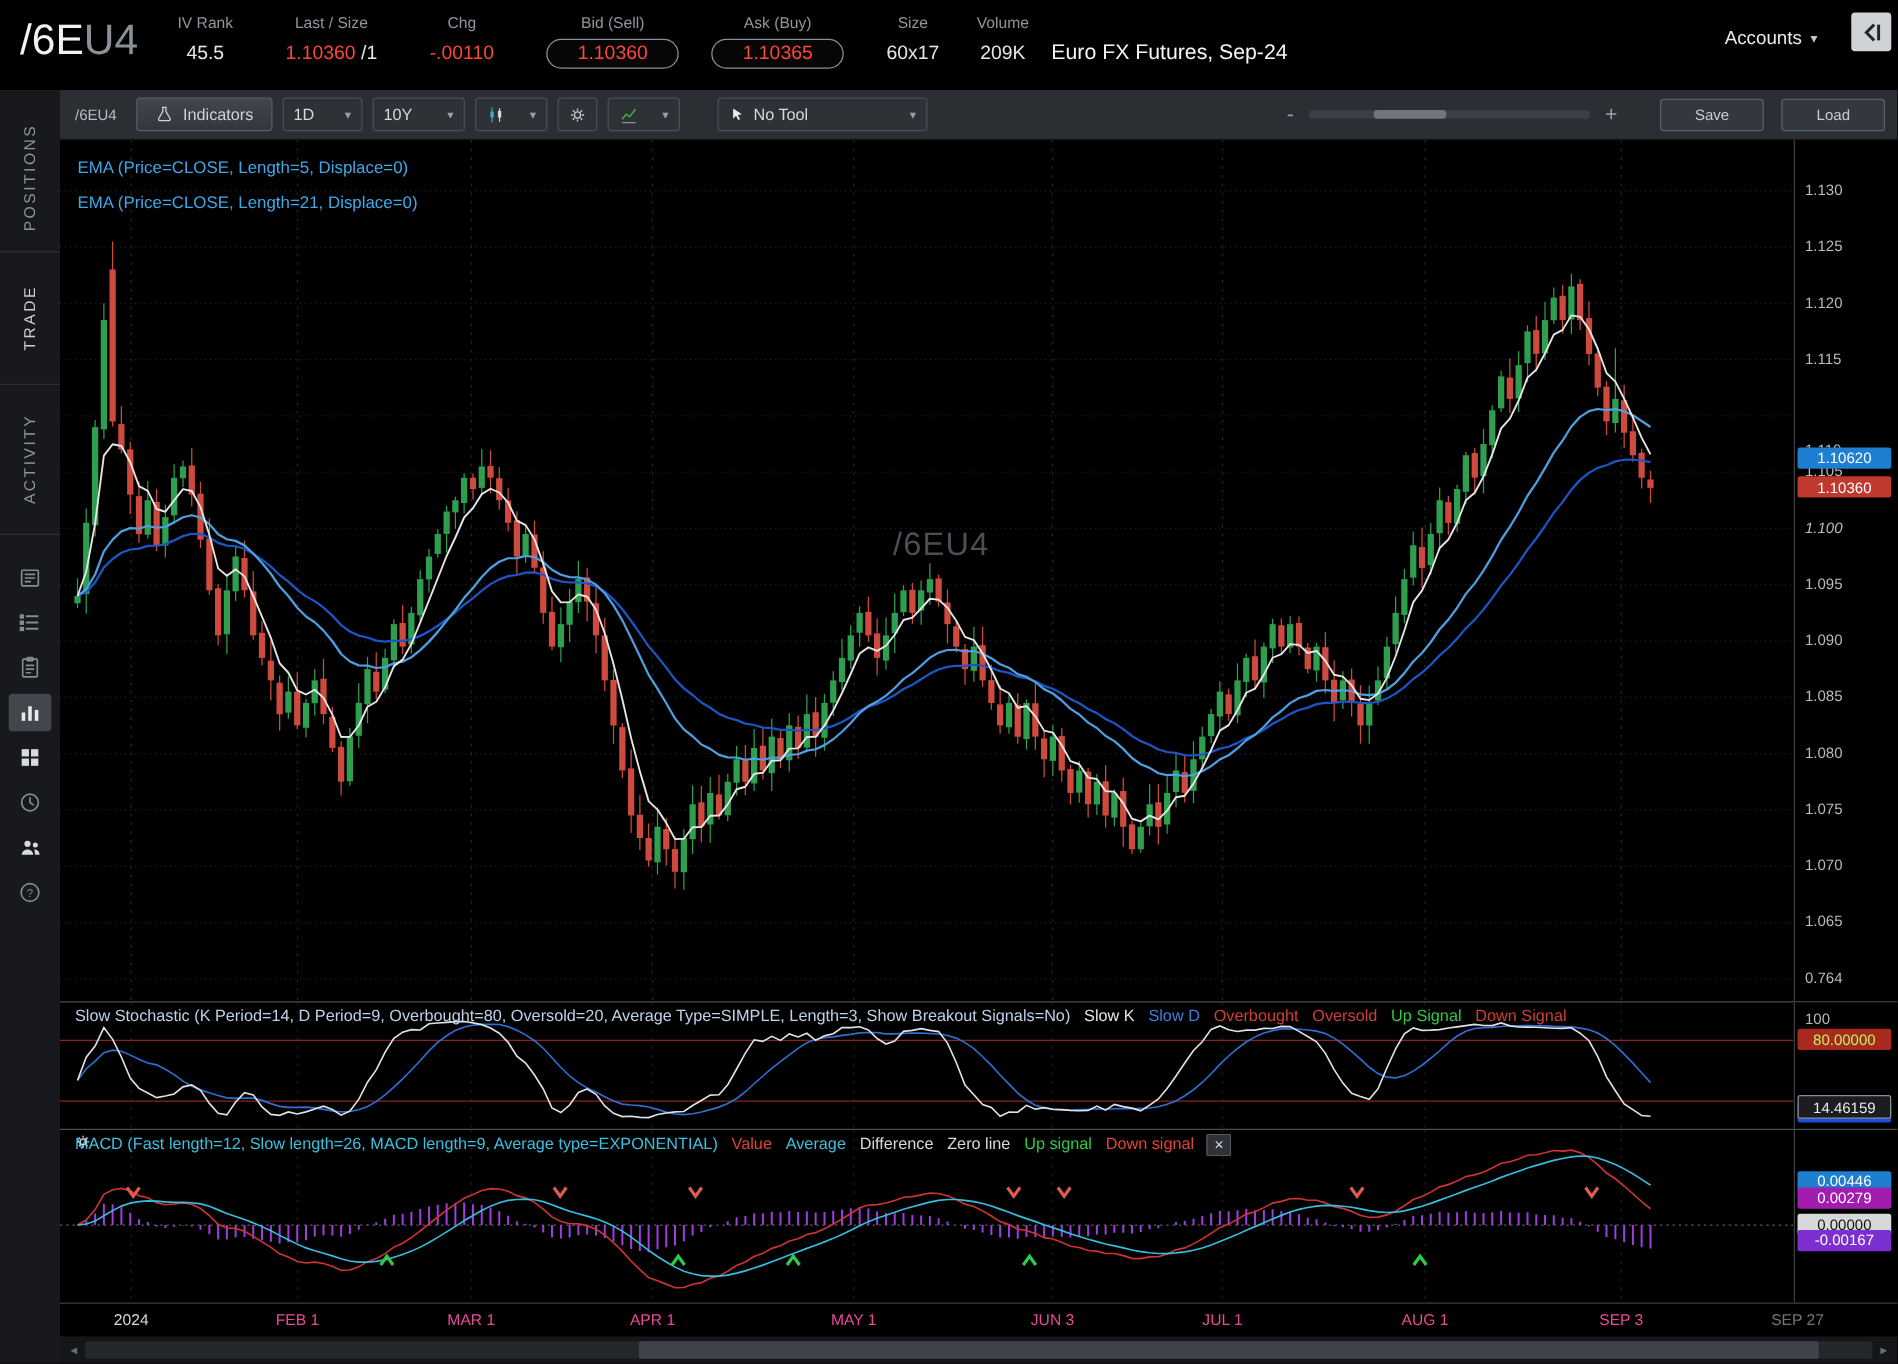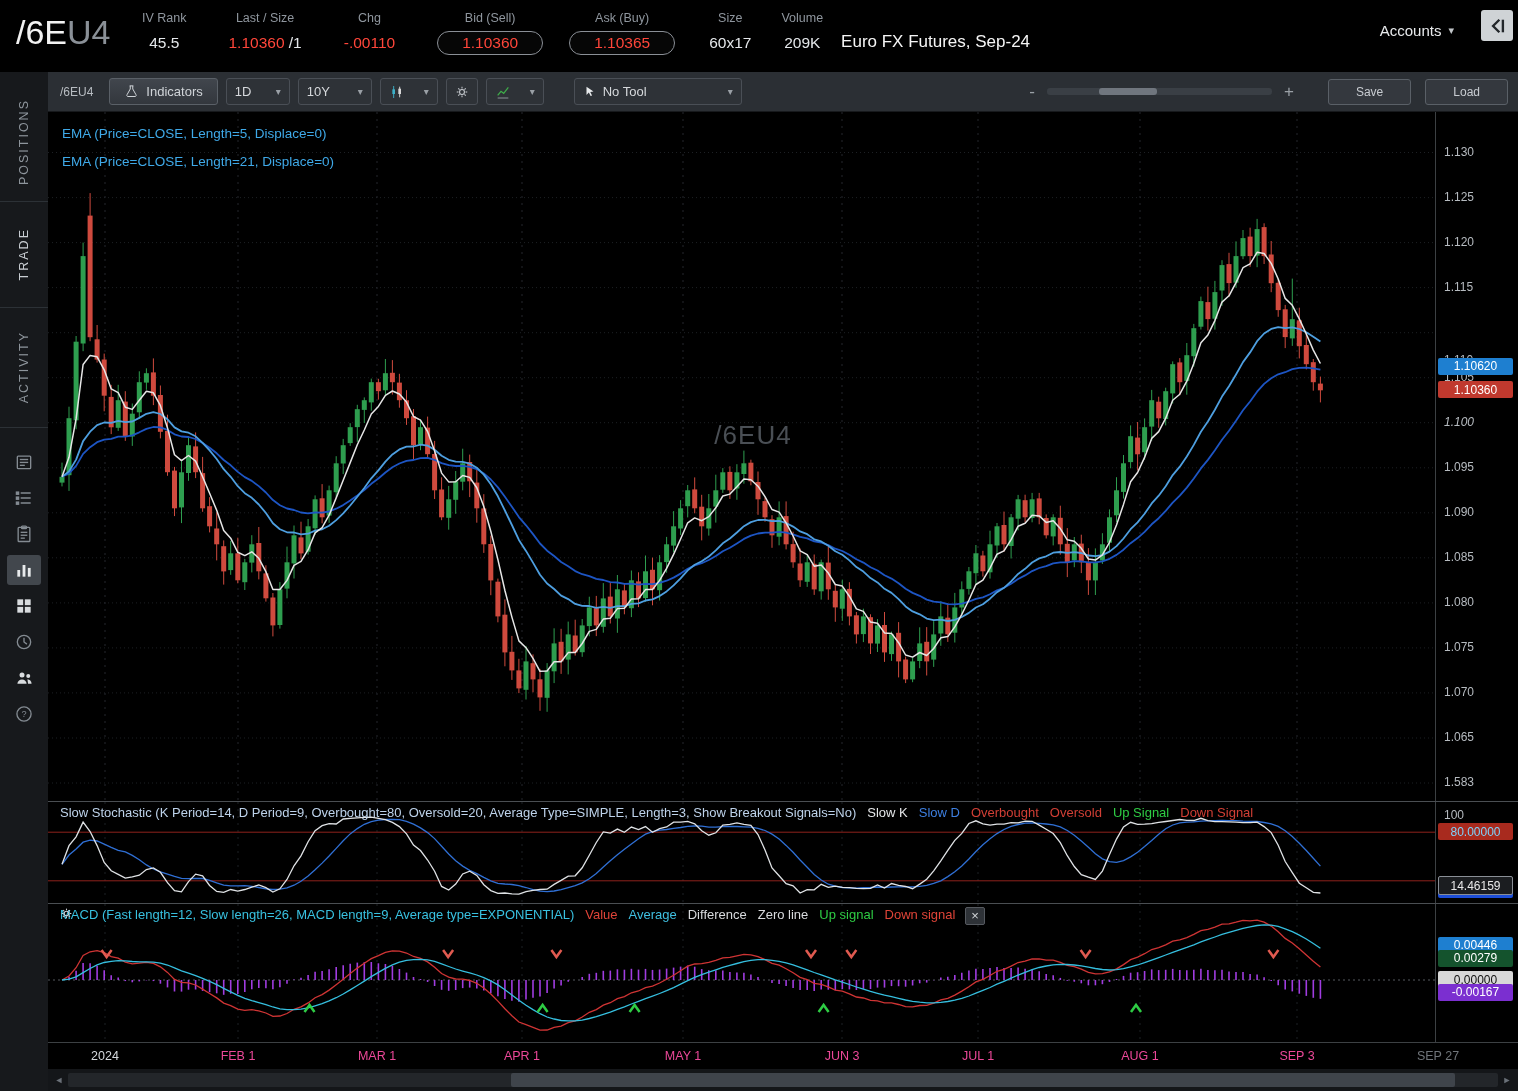--- a/index.html
+++ b/index.html
@@ -691,21 +691,21 @@
             <div class="tick" style="top: 202px; margin-top: 39px;">1.110</div>
             <div class="tick" style="top: 257.693px;">1.105</div>
             <div class="tick" style="top: 302.725px; font-style: italic;">1.100</div>
             <div class="tick" style="top: 347.758px;">1.095</div>
             <div class="tick" style="top: 392.791px;">1.090</div>
             <div class="tick" style="top: 437.824px;">1.085</div>
             <div class="tick" style="top: 482.856px;">1.080</div>
             <div class="tick" style="top: 527.889px;">1.075</div>
             <div class="tick" style="top: 572.922px;">1.070</div>
             <div class="tick" style="top: 617.954px;">1.065</div>
-            <div class="tick" style="top: 662.987px;">1.583</div>
+            <div class="tick" style="top: 662.987px;">0.764</div>
             <div class="bubble" style="top: 245.885px; background: rgb(30, 127, 208);">1.10620</div>
             <div class="bubble" style="top: 269.302px; background: rgb(192, 57, 46);">1.10360</div>
           </div>
       </div>
 
       <div class="panel stoch">
         <div class="plot">
           <svg id="stoch-svg" width="1387" height="102">
               <line x1="57" y1="0" x2="57" y2="102" stroke="#1d2024" stroke-dasharray="2 5"></line>
               <line x1="190" y1="0" x2="190" y2="102" stroke="#1d2024" stroke-dasharray="2 5"></line>
@@ -720,21 +720,21 @@
               <line x1="0" y1="78.8" x2="1387" y2="78.8" stroke="#8e221c"></line>
               <polyline points="14.0,62.3 21.0,53.0 28.1,46.9 35.1,40.2 42.1,38.1 49.1,39.0 56.2,42.1 63.2,45.4 70.2,48.4 77.3,49.9 84.3,53.4 91.3,57.7 98.4,62.9 105.4,67.0 112.4,69.9 119.5,72.2 126.5,74.4 133.5,76.3 140.5,76.7 147.6,76.4 154.6,76.5 161.6,78.3 168.7,80.9 175.7,83.1 182.7,83.9 189.8,83.9 196.8,83.7 203.8,84.3 210.8,85.5 217.9,86.8 224.9,87.5 231.9,87.2 239.0,85.8 246.0,83.2 253.0,79.3 260.1,73.9 267.1,67.7 274.1,61.1 281.1,54.0 288.2,46.4 295.2,38.7 302.2,31.9 309.3,26.6 316.3,22.3 323.3,19.6 330.4,18.2 337.4,17.5 344.4,17.4 351.4,17.6 358.5,19.3 365.5,22.2 372.5,25.9 379.6,30.6 386.6,36.6 393.6,44.2 400.7,52.0 407.7,58.8 414.7,64.1 421.7,68.3 428.8,71.6 435.8,75.4 442.8,78.8 449.9,81.3 456.9,82.0 463.9,82.5 470.9,83.6 478.0,85.5 485.0,87.7 492.0,89.2 499.1,89.7 506.1,89.0 513.1,87.6 520.2,85.7 527.2,83.7 534.2,80.8 541.3,76.8 548.3,71.4 555.3,65.0 562.3,58.8 569.4,52.7 576.4,47.3 583.4,41.9 590.5,36.7 597.5,32.1 604.5,29.6 611.6,28.1 618.6,27.5 625.6,26.3 632.6,25.5 639.7,24.3 646.7,24.0 653.7,24.1 660.8,25.1 667.8,25.1 674.8,24.7 681.9,24.4 688.9,24.5 695.9,24.8 702.9,25.2 710.0,26.4 717.0,28.5 724.0,32.1 731.1,36.9 738.1,43.4 745.1,50.3 752.1,58.0 759.2,65.3 766.2,72.5 773.2,78.0 780.3,82.2 787.3,84.2 794.3,85.5 801.4,85.9 808.4,86.2 815.4,85.7 822.5,85.5 829.5,85.0 836.5,85.4 843.5,85.0 850.6,84.9 857.6,84.8 864.6,84.9 871.7,84.4 878.7,83.4 885.7,81.4 892.8,78.8 899.8,74.6 906.8,69.8 913.8,64.0 920.9,57.0 927.9,49.5 934.9,42.8 942.0,36.8 949.0,31.6 956.0,27.5 963.1,24.4 970.1,22.5 977.1,21.1 984.1,20.9 991.2,21.4 998.2,22.0 1005.2,22.9 1012.3,24.9 1019.3,28.5 1026.3,33.3 1033.3,39.1 1040.4,45.3 1047.4,51.8 1054.4,56.9 1061.5,59.7 1068.5,60.3 1075.5,58.6 1082.6,54.9 1089.6,50.2 1096.6,44.6 1103.7,38.6 1110.7,32.3 1117.7,26.8 1124.7,23.0 1131.8,20.8 1138.8,20.1 1145.8,19.9 1152.9,19.2 1159.9,18.8 1166.9,18.6 1174.0,18.5 1181.0,18.6 1188.0,18.7 1195.0,19.1 1202.1,19.3 1209.1,19.5 1216.1,20.5 1223.2,21.8 1230.2,24.4 1237.2,28.8 1244.3,34.5 1251.3,41.3 1258.3,48.5 1265.3,56.2 1272.4,64.1" fill="none" stroke="#2f6fd4" stroke-width="1.3"></polyline>
               <polyline points="14.0,62.3 21.0,43.7 28.1,34.8 35.1,20.1 42.1,29.5 49.1,43.6 56.2,60.5 63.2,68.7 70.2,72.4 77.3,76.1 84.3,74.8 91.3,73.2 98.4,67.5 105.4,65.9 112.4,70.3 119.5,80.7 126.5,88.6 133.5,89.9 140.5,79.6 147.6,72.1 154.6,73.9 161.6,83.5 168.7,89.5 175.7,90.3 182.7,87.5 189.8,89.2 196.8,87.5 203.8,85.2 210.8,82.9 217.9,85.6 224.9,90.1 231.9,86.8 239.0,77.5 246.0,63.8 253.0,53.9 260.1,39.7 267.1,28.7 274.1,23.7 281.1,21.7 288.2,22.0 295.2,17.0 302.2,16.4 309.3,15.9 316.3,15.3 323.3,15.2 330.4,16.3 337.4,17.7 344.4,20.4 351.4,24.6 358.5,31.9 365.5,43.0 372.5,48.5 379.6,58.0 386.6,69.2 393.6,84.4 400.7,88.0 407.7,82.0 414.7,72.0 421.7,69.2 428.8,73.4 435.8,82.7 442.8,88.6 449.9,91.3 456.9,91.0 463.9,91.9 470.9,92.1 478.0,89.6 485.0,88.4 492.0,87.5 499.1,87.2 506.1,82.4 513.1,78.4 520.2,74.1 527.2,73.8 534.2,65.8 541.3,53.2 548.3,40.5 555.3,29.9 562.3,31.1 569.4,27.1 576.4,30.3 583.4,25.1 590.5,27.6 597.5,24.6 604.5,30.3 611.6,26.7 618.6,25.0 625.6,20.1 632.6,20.1 639.7,19.4 646.7,21.9 653.7,28.8 660.8,33.2 667.8,30.8 674.8,23.1 681.9,22.3 688.9,20.9 695.9,22.3 702.9,23.3 710.0,32.5 717.0,48.0 724.0,66.0 731.1,73.8 738.1,81.7 745.1,83.9 752.1,91.0 759.2,87.6 766.2,87.8 773.2,82.3 780.3,85.3 787.3,84.1 794.3,85.4 801.4,85.7 808.4,86.3 815.4,86.6 822.5,86.3 829.5,82.9 836.5,86.1 843.5,81.5 850.6,83.3 857.6,84.5 864.6,86.7 871.7,82.1 878.7,77.2 885.7,68.8 892.8,58.8 899.8,48.4 906.8,38.4 913.8,31.4 920.9,21.5 927.9,18.8 934.9,21.8 942.0,23.2 949.0,22.1 956.0,22.1 963.1,20.7 970.1,20.8 977.1,19.1 984.1,19.3 991.2,23.1 998.2,27.2 1005.2,31.5 1012.3,40.7 1019.3,53.7 1026.3,64.5 1033.3,72.7 1040.4,75.2 1047.4,77.4 1054.4,69.1 1061.5,52.4 1068.5,37.1 1075.5,25.0 1082.6,20.3 1089.6,22.3 1096.6,22.1 1103.7,21.7 1110.7,20.4 1117.7,19.5 1124.7,18.5 1131.8,17.5 1138.8,18.4 1145.8,18.5 1152.9,16.3 1159.9,18.7 1166.9,19.6 1174.0,19.7 1181.0,19.8 1188.0,20.2 1195.0,20.6 1202.1,20.7 1209.1,20.2 1216.1,24.6 1223.2,30.6 1230.2,43.3 1237.2,59.5 1244.3,70.6 1251.3,81.2 1258.3,85.7 1265.3,90.4 1272.4,91.0" fill="none" stroke="#dfe2e5" stroke-width="1.3"></polyline>
             </svg>
           <div class="phead">
             <span class="stoch-title">Slow Stochastic (K Period=14, D Period=9, Overbought=80, Oversold=20, Average Type=SIMPLE, Length=3, Show Breakout Signals=No)</span><span id="stoch-legend"><span class="leg" style="color: rgb(228, 230, 232);">Slow K</span><span class="leg" style="color: rgb(61, 127, 224);">Slow D</span><span class="leg" style="color: rgb(210, 63, 53);">Overbought</span><span class="leg" style="color: rgb(210, 63, 53);">Oversold</span><span class="leg" style="color: rgb(46, 204, 68);">Up Signal</span><span class="leg" style="color: rgb(210, 63, 53);">Down Signal</span></span>
           </div>
         </div>
         <div class="paxis" id="stoch-axis">
             <div class="tick" style="top: 6px;">100</div>
-            <div class="bubble" style="top: 21.2px; background: rgb(168, 42, 30); color: #7dd3fc;">80.00000</div>
+            <div class="bubble" style="top: 21.2px; background: rgb(168, 42, 30); color: #bef264;">80.00000</div>
             <div class="bubble" style="top: 46.7638px; background: #1d4ed8; color: rgb(255, 255, 255); margin-top: 32px;">48.43974</div>
             <div class="bubble" style="top: 74.2861px; background: rgb(27, 29, 32); color: rgb(232, 232, 232); border: 1px solid rgb(138, 143, 150);">14.46159</div>
           </div>
       </div>
 
       <div class="panel macd">
         <div class="plot">
           <svg id="macd-svg" width="1387" height="139">
               <line x1="57" y1="0" x2="57" y2="139" stroke="#1d2024" stroke-dasharray="2 5"></line>
               <line x1="190" y1="0" x2="190" y2="139" stroke="#1d2024" stroke-dasharray="2 5"></line>
@@ -955,21 +955,21 @@
                   <line x1="16.2" y1="16.2" x2="18.4" y2="18.4"></line>
                   <line x1="5.6" y1="18.4" x2="7.8" y2="16.2"></line>
                   <line x1="16.2" y1="7.8" x2="18.4" y2="5.6"></line>
                 </svg>
                 <span class="ind-x">×</span>
               </span>
           </div>
         </div>
         <div class="paxis" id="macd-axis">
             <div class="bubble" style="top: 32.6923px; background: rgb(30, 127, 208); color: rgb(255, 255, 255);">0.00446</div>
-            <div class="bubble" style="top: 45.5385px; background: #14532d; color: rgb(255, 255, 255);">0.00279</div>
+            <div class="bubble" style="top: 45.5385px; background: #a21caf; color: rgb(255, 255, 255);">0.00279</div>
             <div class="bubble" style="top: 67px; background: rgb(216, 216, 216); color: rgb(17, 17, 17);">0.00000</div>
             <div class="bubble" style="top: 79.8462px; background: rgb(123, 47, 208); color: rgb(255, 255, 255);">-0.00167</div>
             <div class="tick" style="top: 106.462px; margin-top: 38px;">-0.005</div>
           </div>
       </div>
 
       <div class="taxis" id="time-axis">
           <div class="xtick" style="left: 57px; color: rgb(212, 216, 220);">2024</div>
           <div class="xtick" style="left: 190px;">FEB 1</div>
           <div class="xtick" style="left: 329px;">MAR 1</div>

